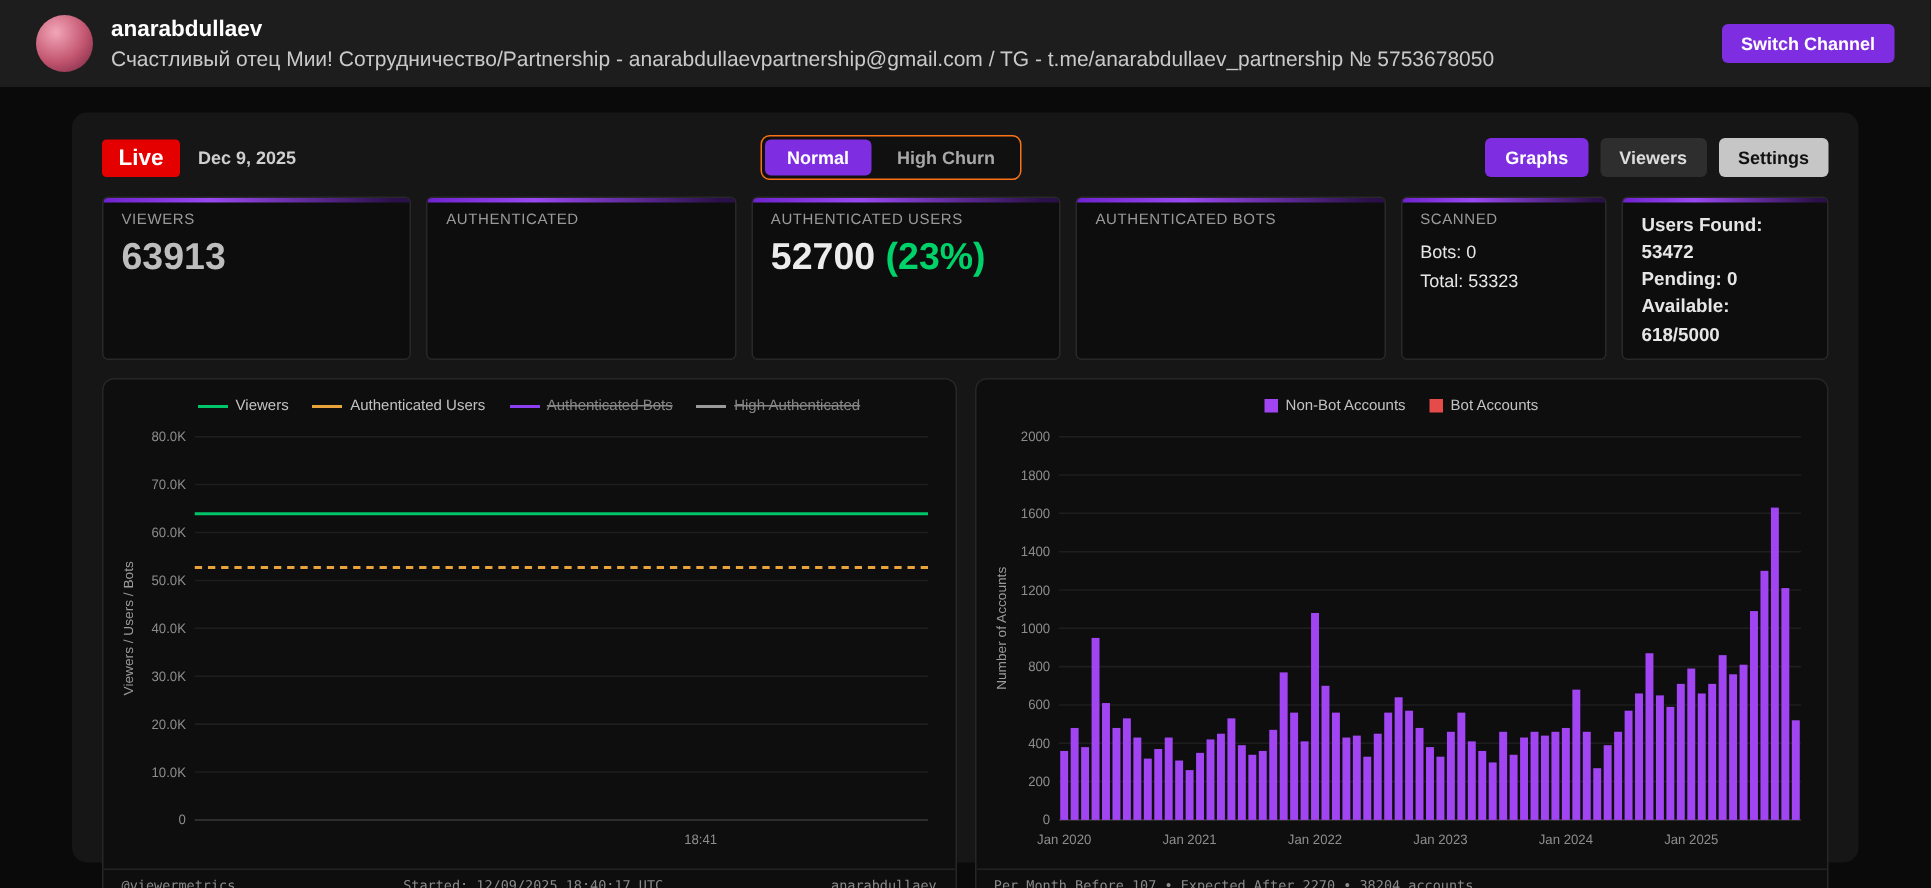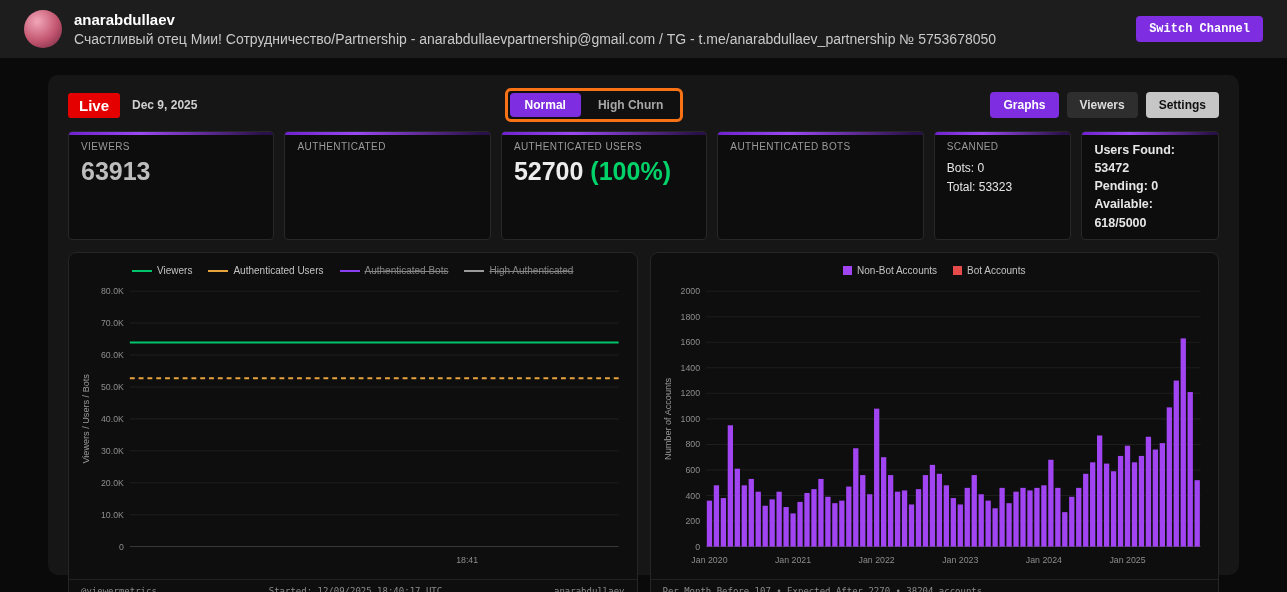--- a/index.html
+++ b/index.html
@@ -16,21 +16,21 @@
     padding:0 24px;
   }
   .user { display:flex; align-items:center; gap:12px; }
   .avatar {
     width:38px; height:38px; border-radius:50%;
     background: radial-gradient(circle at 35% 30%, #f2a6b8, #c2556f 55%, #6e2340);
     flex:0 0 auto;
   }
   .uname { font-size:15px; font-weight:bold; color:#ffffff; }
   .usub  { font-size:14px; color:#c9c9c9; margin-top:3px;text-align:right; }
-  .top-actions { display:flex; gap:10px;font-family:Liberation Mono, monospace; }
+  .top-actions { display:flex; gap:10px; }
   .btn {
     border:none; border-radius:4px; font-size:12px; font-weight:bold;
     padding:7px 13px; cursor:pointer; font-family:inherit; line-height:1;
   }
   .btn-purple { background:#7e2ee0; color:#fff; }
   .btn-light  { background:#c6c6c6; color:#111; }
   .btn-dark   { background:#2e2e2e; color:#ddd; }
   
   .card {
     margin:17px 48px; height:500px;
@@ -41,21 +41,21 @@
     display:flex; align-items:center; justify-content:space-between;
     height:28px; margin-bottom:12px;
   }
   .ctrl-left { display:flex; align-items:center; gap:12px; }
   .live-badge {
     background:#e50000; color:#fff; font-size:15px; font-weight:bold;
     padding:4px 11px; border-radius:3px;
   }
   .date-text { font-size:12px; color:#cfcfcf;font-weight:bold; }
   .toggle {
-    display:flex; background:#101010; border:3px solid #f97316;
+    display:flex; background:#101010; border:1px solid #f97316;
     border-radius:6px; padding:2px; gap:2px;
   }
   .toggle .seg {
     border:none; background:transparent; color:#a8a8a8;
     font-size:12px; font-weight:bold; padding:5px 15px;
     border-radius:4px; cursor:pointer; font-family:inherit;
   }
   .toggle .seg.active { background:#7e2ee0; color:#fff; }
   .ctrl-right { display:flex; gap:8px; }
   
@@ -137,21 +137,21 @@
       <div class="stat-label">VIEWERS</div>
       <div class="stat-value dim">63913</div>
     </div>
     <div class="stat">
       <div class="stat-label">AUTHENTICATED</div>
     </div>
     <div class="stat">
       <div class="stat-label">AUTHENTICATED USERS</div>
       <div class="stat-value">
         <span>52700</span>
-        <span class="pct">(100%)</span>
+        <span class="pct">(23%)</span>
       </div>
     </div>
     <div class="stat">
       <div class="stat-label">AUTHENTICATED BOTS</div>
       <div class="stat-value"></div>
     </div>
     <div class="stat">
       <div class="stat-label">SCANNED</div>
       <div class="stat-line">Bots: 0</div>
       <div class="stat-line">Total: 53323</div>

